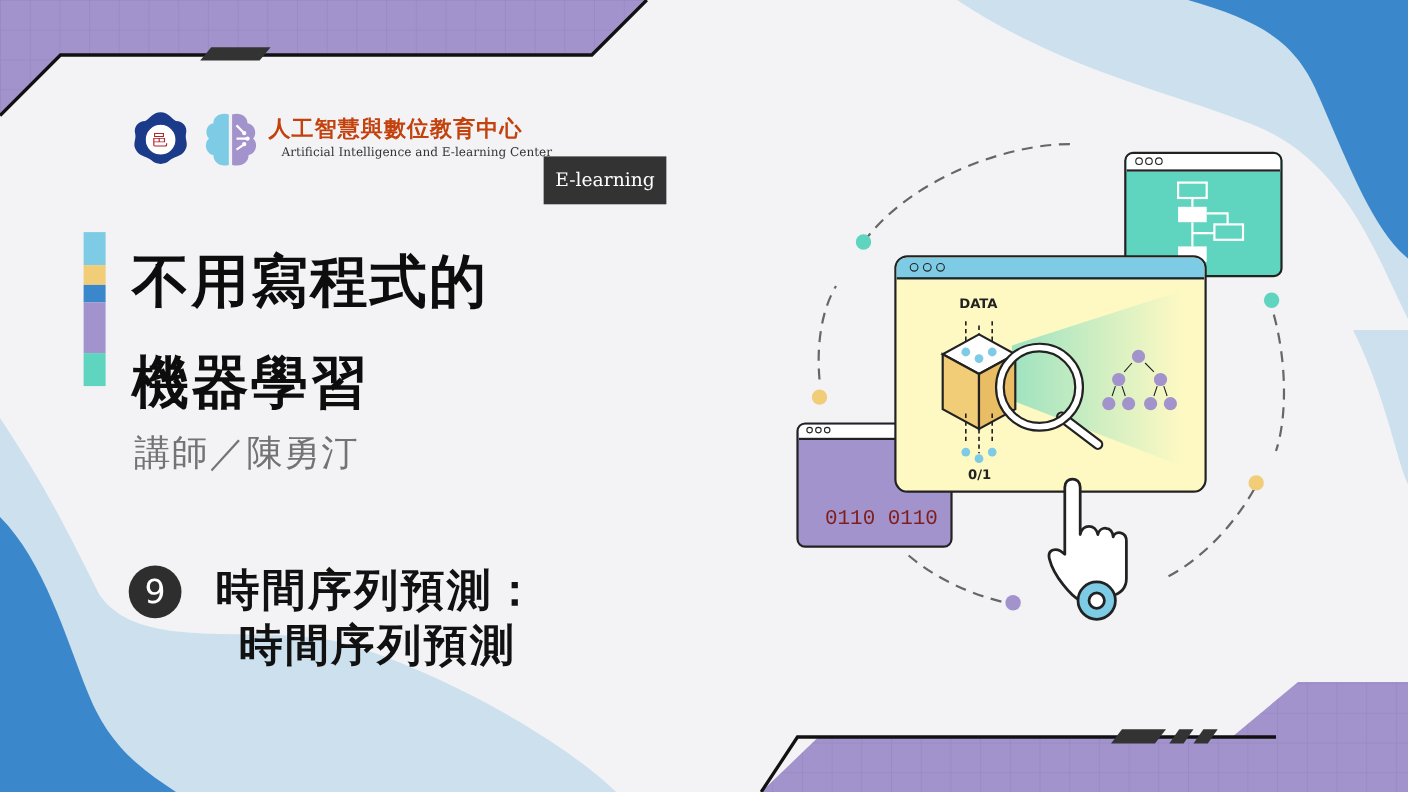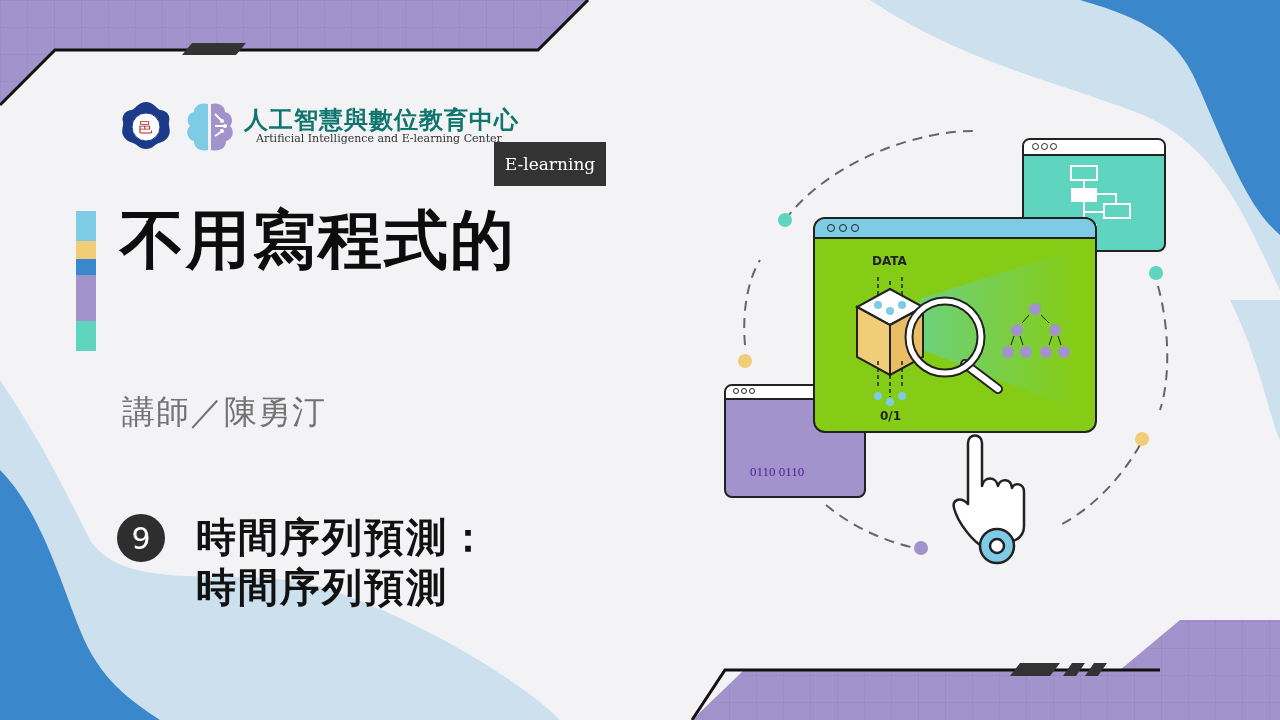--- a/index.html
+++ b/index.html
@@ -1,26 +1,26 @@
 <!DOCTYPE html>
 <html><head>
 <meta charset="utf-8">
 <style>
   html, body { margin:0; padding:0; }
   body { width:1280px; height:720px; overflow:hidden; background:#f3f3f5; position:relative; font-family:"DejaVu Sans", sans-serif; }
   .layer { position:absolute; left:0; top:0; width:1280px; height:720px; }
   .abs { position:absolute; }
-  .brand-title { font-family:"DejaVu Sans", sans-serif; font-weight:bold; font-size:24px; color:#0f766e; letter-spacing:1px; white-space:nowrap; }
+  .brand-title { font-family:"DejaVu Sans", sans-serif; font-weight:bold; font-size:20px; color:#c2410c; letter-spacing:1px; white-space:nowrap; }
   .brand-sub { font-family:"DejaVu Serif", serif; font-size:11px; color:#333; white-space:nowrap; }
   .elearn { background:#333; color:#fff; font-family:"DejaVu Serif", serif; font-size:17px; display:flex; align-items:center; justify-content:center; clip-path:polygon(0 0,100% 0,100% 100%,0 100%); }
-  .main-title { font-family:"DejaVu Sans", sans-serif; font-weight:bold; font-size:64px; line-height:74px; color:#0d0d0d; letter-spacing:2px; white-space:nowrap; }
+  .main-title { font-family:"DejaVu Sans", sans-serif; font-weight:bold; font-size:52px; line-height:74px; color:#0d0d0d; letter-spacing:2px; white-space:nowrap;margin-top:17px; }
   .lecturer { font-family:"DejaVu Sans", sans-serif; font-size:33px; color:#737373; letter-spacing:1px; white-space:nowrap; }
   .ep-badge { width:48px; height:48px; border-radius:50%; background:#2e2e2e; color:#fff; font-size:30px; display:flex; align-items:center; justify-content:center; font-family:"DejaVu Sans", sans-serif; }
   .ep-title { font-family:"DejaVu Sans", sans-serif; font-weight:bold; font-size:40px; line-height:50px; color:#111; letter-spacing:2px; white-space:nowrap; }
-  .binary { font-family:Liberation Serif, serif; color:#4c1d95; font-size:13px; line-height:23px; white-space:pre; }
+  .binary { font-family:Liberation Mono, monospace; color:#7f1d1d; font-size:19px; line-height:23px; white-space:pre; }
   .ill-label { font-family:"DejaVu Sans", sans-serif; font-weight:bold; font-size:12px; color:#222; }
 </style>
 </head>
 <body>
 
 <svg class="layer" viewBox="0 0 1280 720" xmlns="http://www.w3.org/2000/svg">
   <defs>
     <pattern id="grid" width="27" height="27" patternUnits="userSpaceOnUse">
       <rect width="27" height="27" fill="#a393cc"></rect>
       <path d="M27 0 L0 0 0 27" fill="none" stroke="#9384c0" stroke-width="1"></path>
@@ -91,26 +91,27 @@
 <div class="abs" style="left:76px; top:211px; width:20px; height:140px;">
   <div style="height:30px; background:#7ecbe6;"></div>
   <div style="height:18px; background:#f1cd78;"></div>
   <div style="height:16px; background:#3a88cb;"></div>
   <div style="height:46px; background:#a393cc;"></div>
   <div style="height:30px; background:#5fd4be;"></div>
 </div>
 
 <div class="abs" style="left:120px; top:203px;">
   <div class="main-title">不用寫程式的</div>
+  <div class="main-title">機器學習</div>
 </div>
 
 <div class="abs lecturer" style="left:122px; top:390px;">講師／陳勇汀</div>
 
 <div class="abs ep-badge" style="left:117px; top:514px;">9</div>
-<div class="abs" style="left:196px; top:512px;">
+<div class="abs" style="left:196px; top:512px;text-align:center;">
   <div class="ep-title">時間序列預測：</div>
   <div class="ep-title">時間序列預測</div>
 </div>
 
 <div class="abs" style="left:1022px; top:138px; width:140px; height:110px; border:2px solid #222; border-radius:8px; background:#5fd4be; overflow:hidden;">
   <div style="height:14px; background:#fff; border-bottom:2px solid #222; position:relative;">
     <span style="position:absolute; left:8px; top:3px; width:5px; height:5px; border:1.5px solid #222; border-radius:50%;"></span>
     <span style="position:absolute; left:17px; top:3px; width:5px; height:5px; border:1.5px solid #222; border-radius:50%;"></span>
     <span style="position:absolute; left:26px; top:3px; width:5px; height:5px; border:1.5px solid #222; border-radius:50%;"></span>
   </div>
@@ -131,21 +132,21 @@
     <span style="position:absolute; left:15px; top:2px; width:4px; height:4px; border:1.5px solid #222; border-radius:50%;"></span>
     <span style="position:absolute; left:23px; top:2px; width:4px; height:4px; border:1.5px solid #222; border-radius:50%;"></span>
   </div>
   <div class="abs binary" style="left:24px; top:28px;">
     <div>0110 0110</div>
     
     
   </div>
 </div>
 
-<div class="abs" style="left:813px; top:217px; width:280px; height:212px; border:2px solid #222; border-radius:12px; background:#84cc16; overflow:hidden;">
+<div class="abs" style="left:813px; top:232px; width:280px; height:212px; border:2px solid #222; border-radius:12px; background:#fef9c3; overflow:hidden;">
   <div style="height:18px; background:#7ecbe6; border-bottom:2px solid #222; position:relative;">
     <span style="position:absolute; left:12px; top:5px; width:6px; height:6px; border:1.5px solid #222; border-radius:50%;"></span>
     <span style="position:absolute; left:24px; top:5px; width:6px; height:6px; border:1.5px solid #222; border-radius:50%;"></span>
     <span style="position:absolute; left:36px; top:5px; width:6px; height:6px; border:1.5px solid #222; border-radius:50%;"></span>
   </div>
   <svg class="abs" style="left:0; top:20px;" width="280" height="192" viewBox="0 0 280 192">
     <polygon points="105,60 260,10 260,170 105,110" fill="url(#beamG)"></polygon>
     <defs>
       <linearGradient id="beamG" x1="0" y1="0" x2="1" y2="0">
         <stop offset="0" stop-color="#5fd4be" stop-opacity="0.6"></stop>

